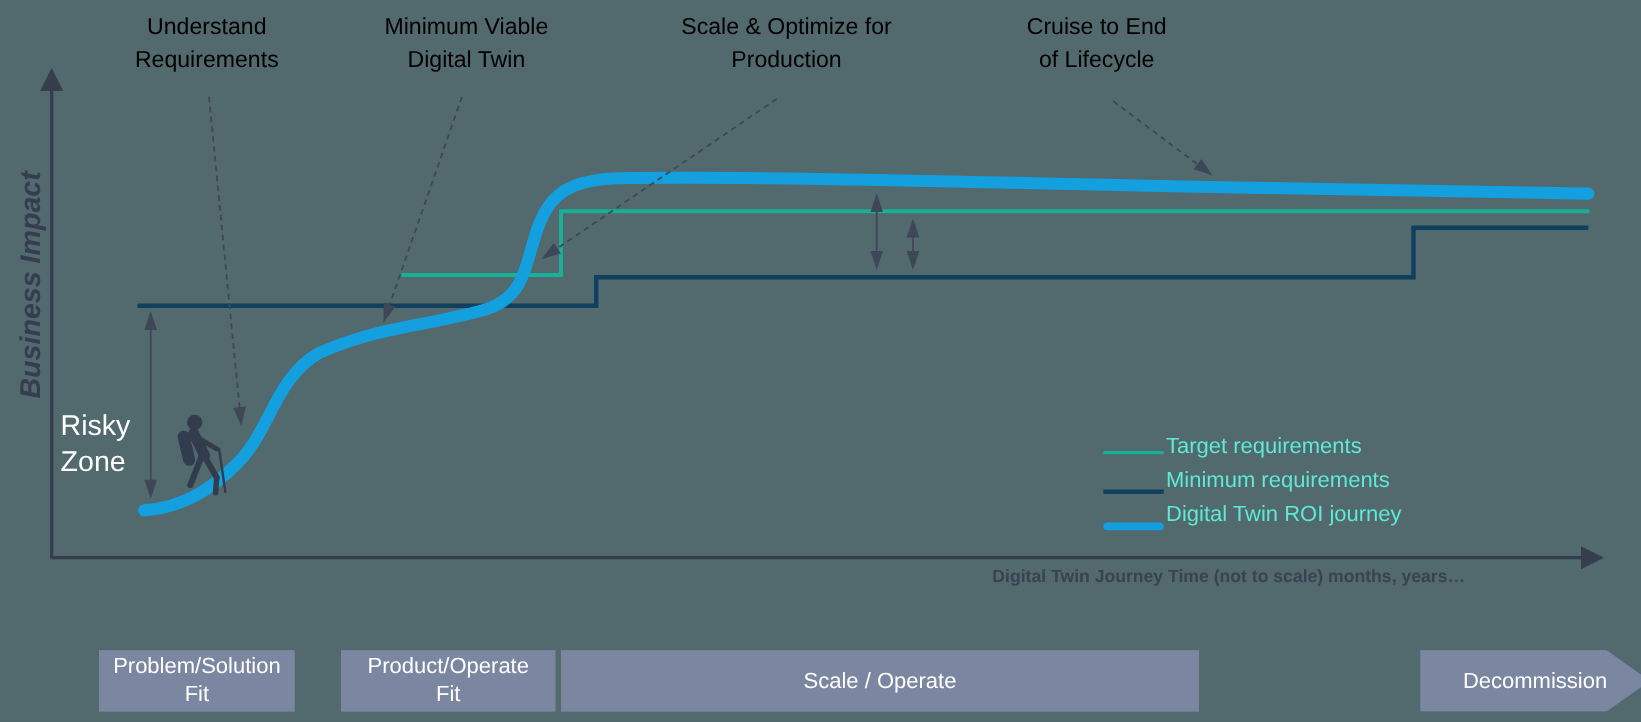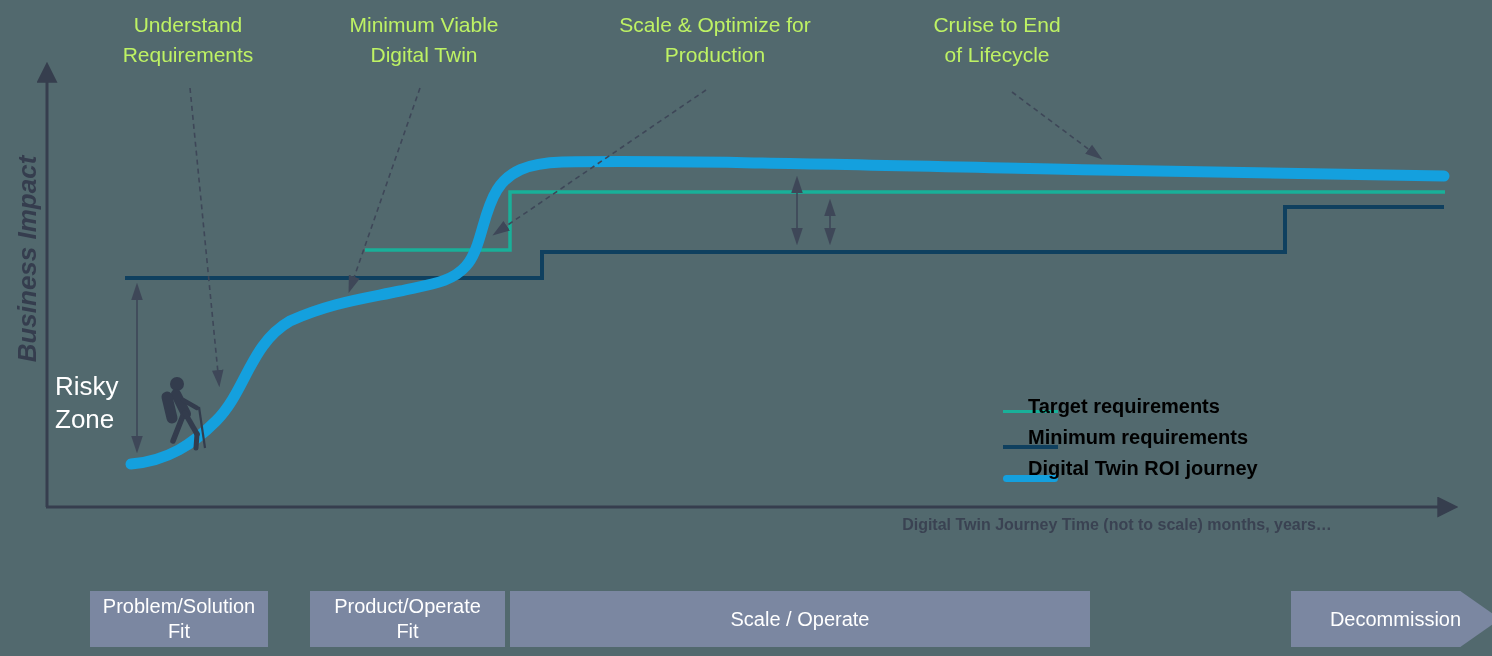--- a/index.html
+++ b/index.html
@@ -4,38 +4,38 @@
 <style>
   html,body{margin:0;padding:0;}
   body{
     width:1492px;height:656px;position:relative;overflow:hidden;
     background:#52696E;
     font-family:"Liberation Sans","DejaVu Sans",sans-serif;
   }
   .pre{white-space:pre-line;}
   .stage-label{
     position:absolute;top:10px;width:300px;text-align:center;
-    font-size:21px;line-height:30px;font-weight:500;color:#bef264;
+    font-size:21px;line-height:30px;font-weight:500;color:#000000;
   }
   .risky{
     position:absolute;left:55px;top:370px;
     font-size:26px;line-height:33px;font-weight:500;color:#ffffff;
   }
   .y-label{
     position:absolute;left:-83px;top:243px;width:222px;height:32px;
     transform:rotate(-90deg);text-align:center;
     font-size:26px;font-weight:bold;font-style:italic;color:#353D4E;
   }
   .x-label{
     position:absolute;left:762px;top:516px;width:710px;text-align:center;
     font-size:16px;font-weight:bold;color:#3A4252;
   }
   .legend-text{
-    position:absolute;left:1028px;height:22px;
-    font-size:20px;font-weight:700;color:#000000;
+    position:absolute;left:1060px;height:22px;
+    font-size:20px;font-weight:400;color:#5eead4;
   }
   .swatch{position:absolute;left:1003px;width:55px;}
   .sw-target{top:410px;height:3px;background:#19B099;}
   .sw-min{top:445px;height:4px;background:#0F405F;}
   .sw-roi{top:475px;height:7px;background:#14A0DE;border-radius:4px;}
   .phase{
     position:absolute;top:591px;height:56px;background:#7B87A1;
     color:#FFFFFF;font-size:20px;line-height:25px;
     display:flex;align-items:center;justify-content:center;text-align:center;
   }

